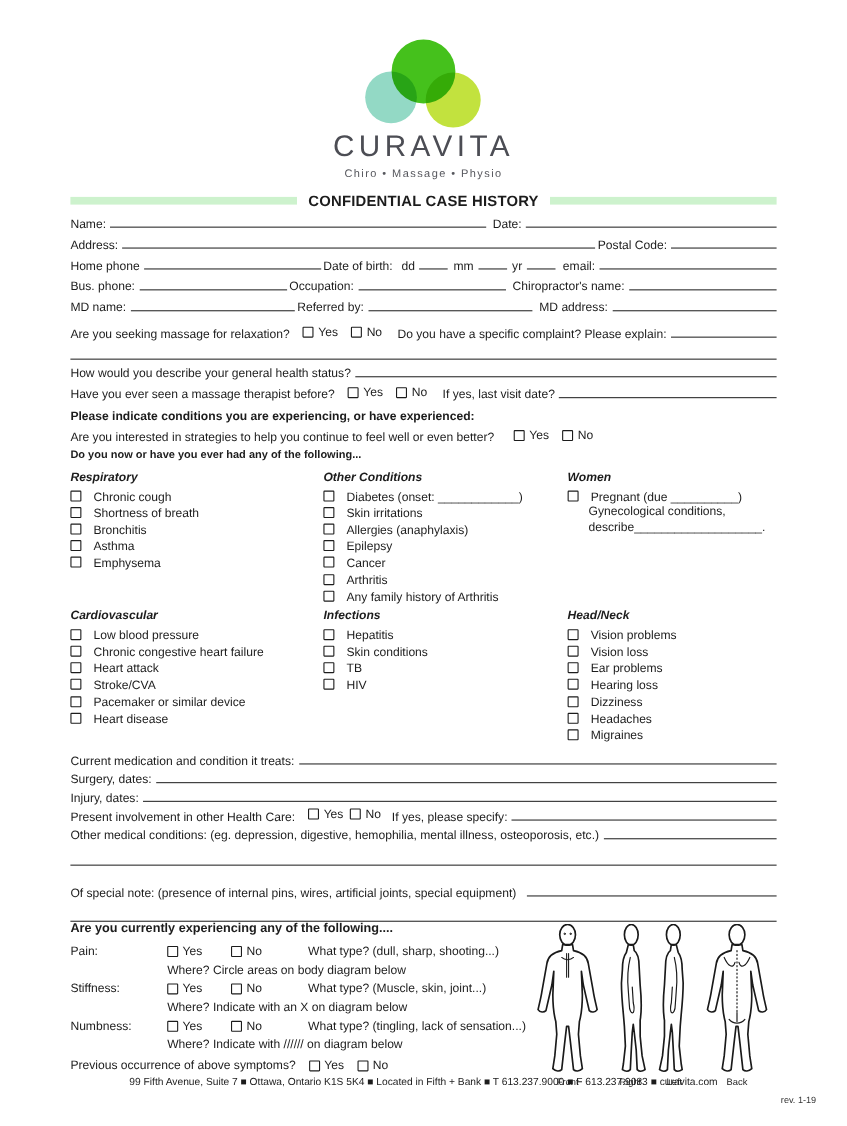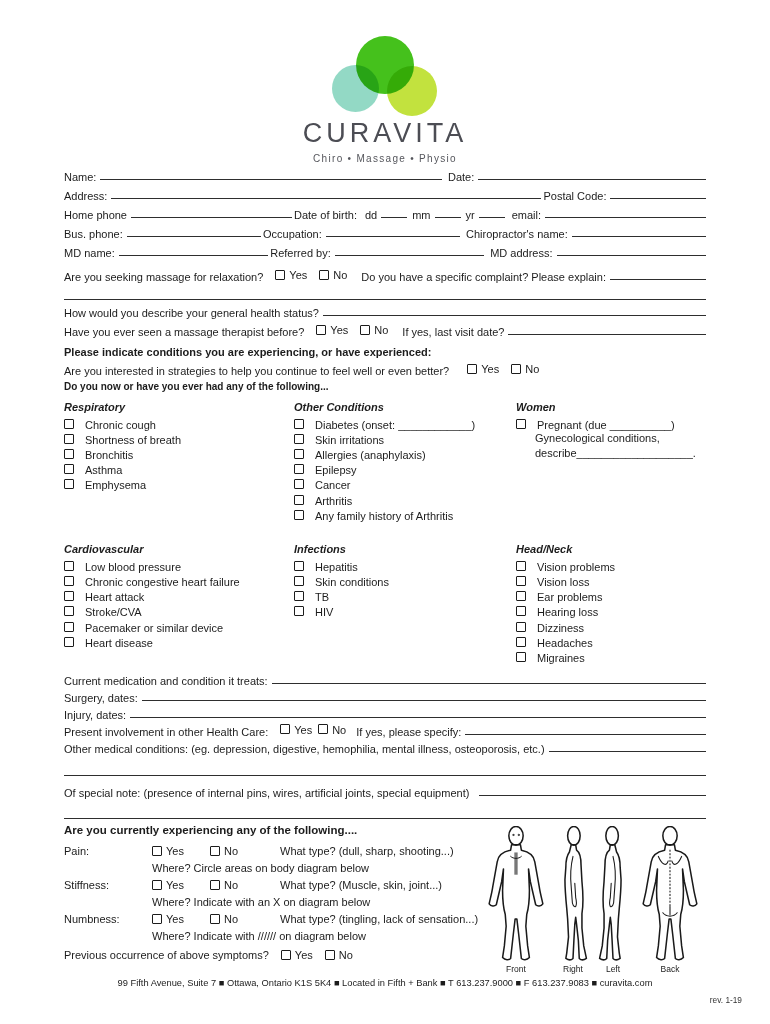--- a/index.html
+++ b/index.html
@@ -43,24 +43,24 @@
   .opt .cb { margin-bottom:1px; }
 
   
   .cond-header { font-weight:bold; font-size:10px; height:20px; margin-top:4px; }
   .cond-grid { display:flex; }
   .cond-col1 { width:230px; } .cond-col2 { width:222px; } .cond-col3 { width:188px; }
   .cond-title { font-weight:bold; font-style:italic; height:16px; }
   .cond-item { display:flex; align-items:center; gap:11px; height:15.2px; white-space:nowrap; }
   .cond-item .cb { margin-bottom:2px; }
   .cond-note { margin-left:19px; height:15.2px; white-space:nowrap; }
-  .cond-row2 { margin-top:20px; }
-
-  
-  .bottom { display:flex; margin-top:5px; }
+  .cond-row2 { margin-top:4px; }
+
+  
+  .bottom { display:flex; }
   .sym-col { width:404px; flex:none; }
   .sym-header { font-weight:bold; font-size:11.5px; height:19px; }
   .sym-row1 { display:flex; align-items:center; white-space:nowrap; height:17px; }
   .sym-label { width:88px; flex:none; }
   .sym-opt { display:flex; align-items:center; gap:4px; width:58px; flex:none; }
   .sym-opt.no { width:70px; }
   .sym-where { margin-left:88px; height:17px; line-height:17px; white-space:nowrap; }
   .sym-prev { display:flex; align-items:center; white-space:nowrap; height:19px; margin-top:1px; }
   .sym-prev .opt { padding-bottom:0; }
 
@@ -82,20 +82,25 @@
     <div class="logo-wrap">
       <div class="circles">
         <div class="circle c-top" style="background:#45c11c;"></div>
         <div class="circle c-left" style="background:#93d9c5;"></div>
         <div class="circle c-right" style="background:#c2e23e;"></div>
       </div>
       <div class="wordmark">CURAVITA</div>
       <div class="tagline">Chiro • Massage • Physio</div>
     </div>
 
+    <div class="title-row">
+      <div class="title-bar" style="background:#cdf2cd;"></div>
+      <div class="title-text">CONFIDENTIAL CASE HISTORY</div>
+      <div class="title-bar" style="background:#cdf2cd;"></div>
+    </div>
 
     <div class="frow">
       <span class="lbl">Name:</span>
       <span class="blank f15"></span>
       <span class="lbl" style="margin-left:6px;">Date:</span>
       <span class="blank f1"></span>
     </div>
     <div class="frow">
       <span class="lbl">Address:</span>
       <span class="blank f45"></span>
@@ -363,21 +368,21 @@
           <span>No</span>
         </span>
       <span class="lbl" style="margin-left:10px;">If yes, please specify:</span>
       <span class="blank f1"></span>
     </div>
     <div class="mrow">
       <span class="lbl">Other medical conditions: (eg. depression, digestive, hemophilia, mental illness, osteoporosis, etc.)</span>
       <span class="blank f1"></span>
     </div>
     <div class="lineonly" style="margin-top:4px;"></div>
-    <div class="mrow" style="margin-top:6px;">
+    <div class="mrow" style="margin-top:14px;">
       <span class="lbl">Of special note: (presence of internal pins, wires, artificial joints, special equipment)</span>
       <span class="blank f1" style="margin-left:10px;"></span>
     </div>
     <div class="lineonly" style="margin-top:3px;"></div>
 
     <div class="bottom">
       <div class="sym-col">
         <div class="sym-header">Are you currently experiencing any of the following....</div>
         <div>
             <div>

